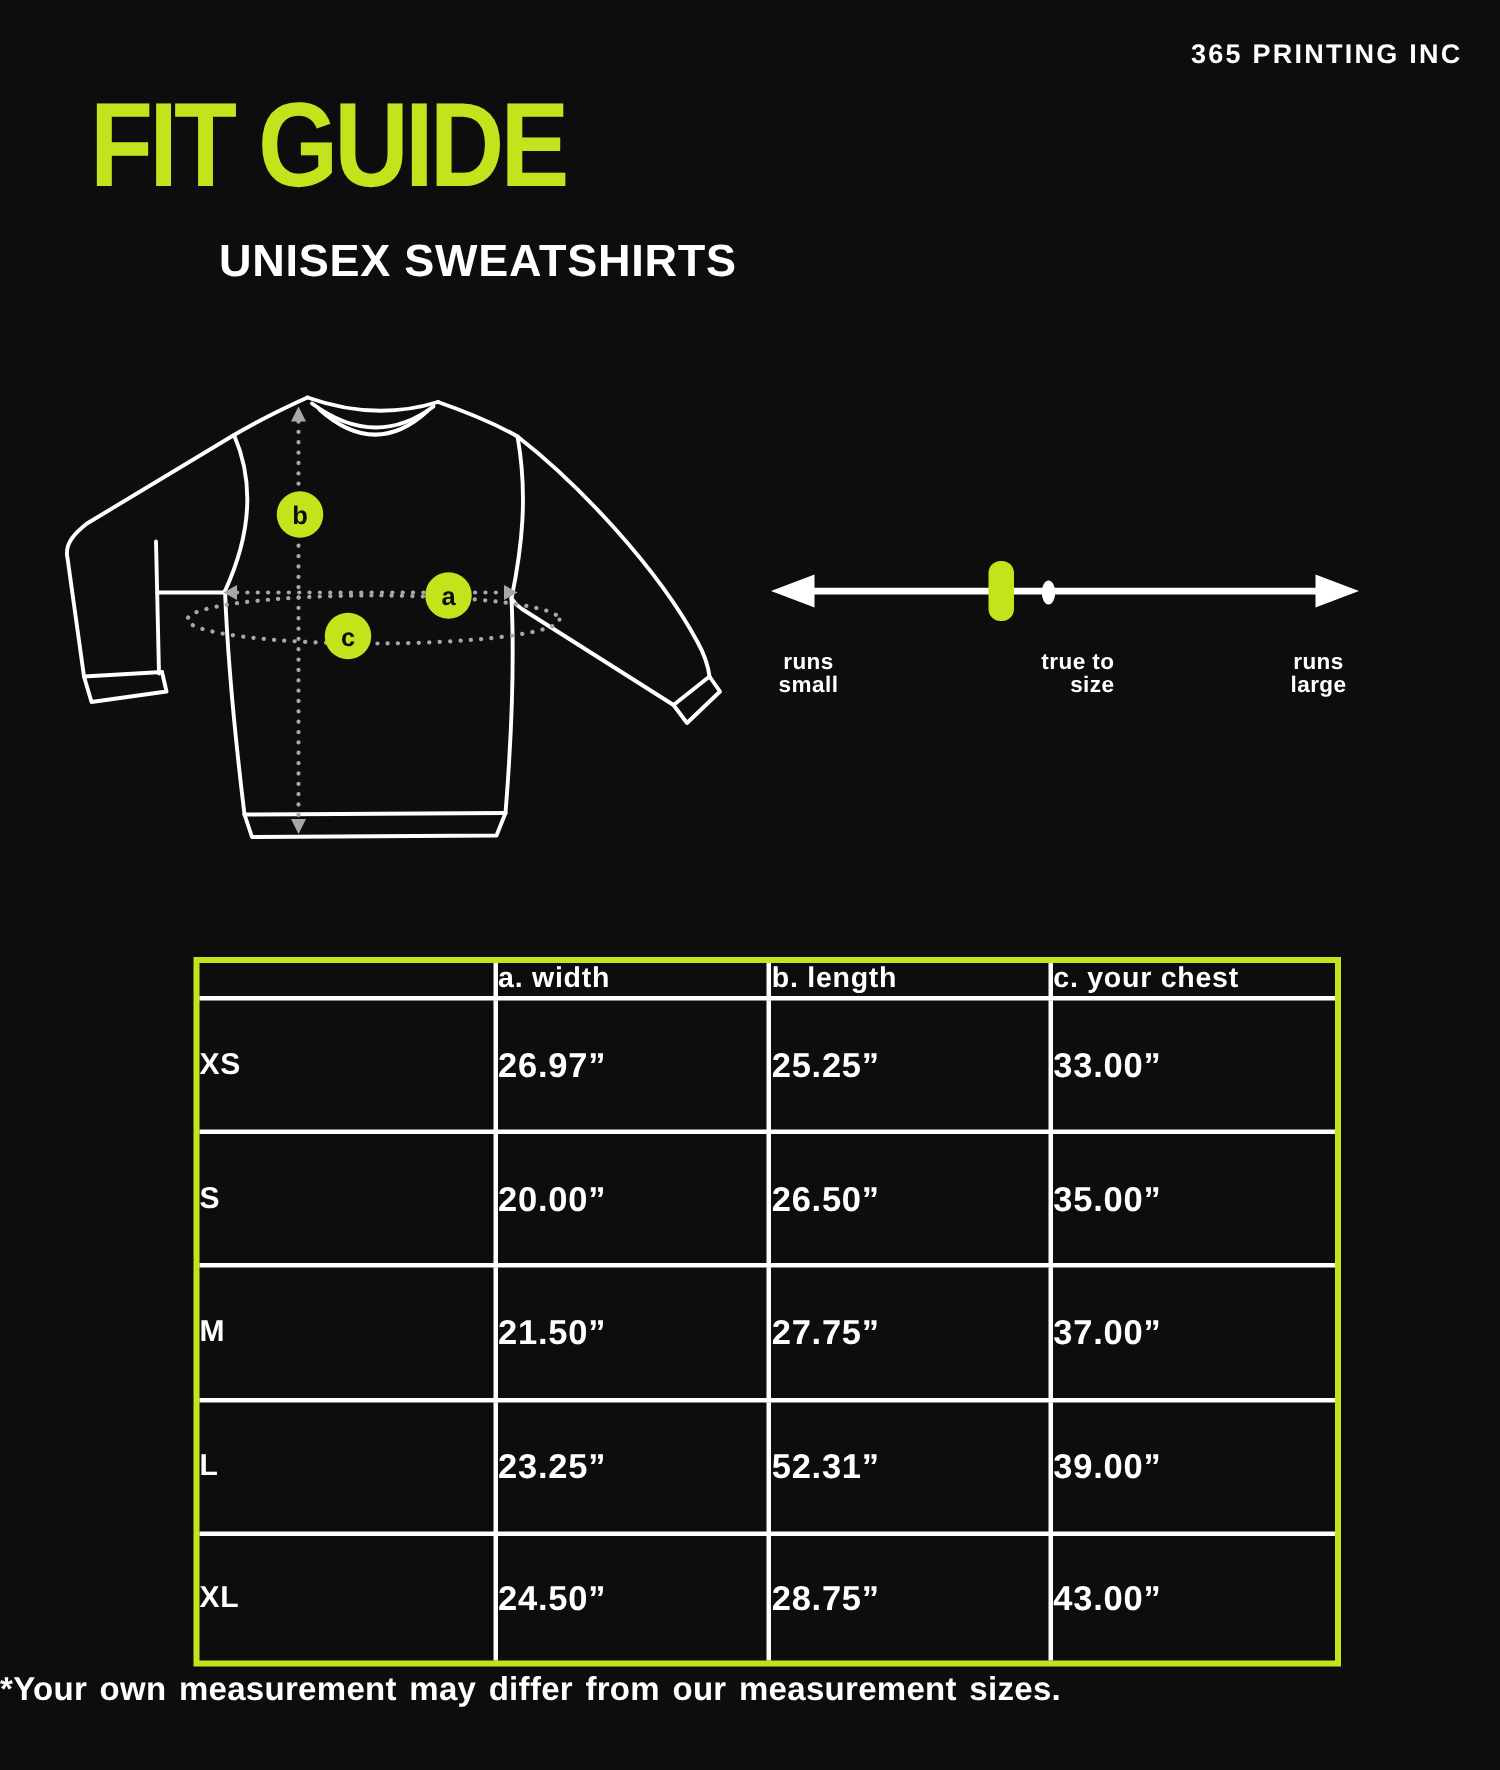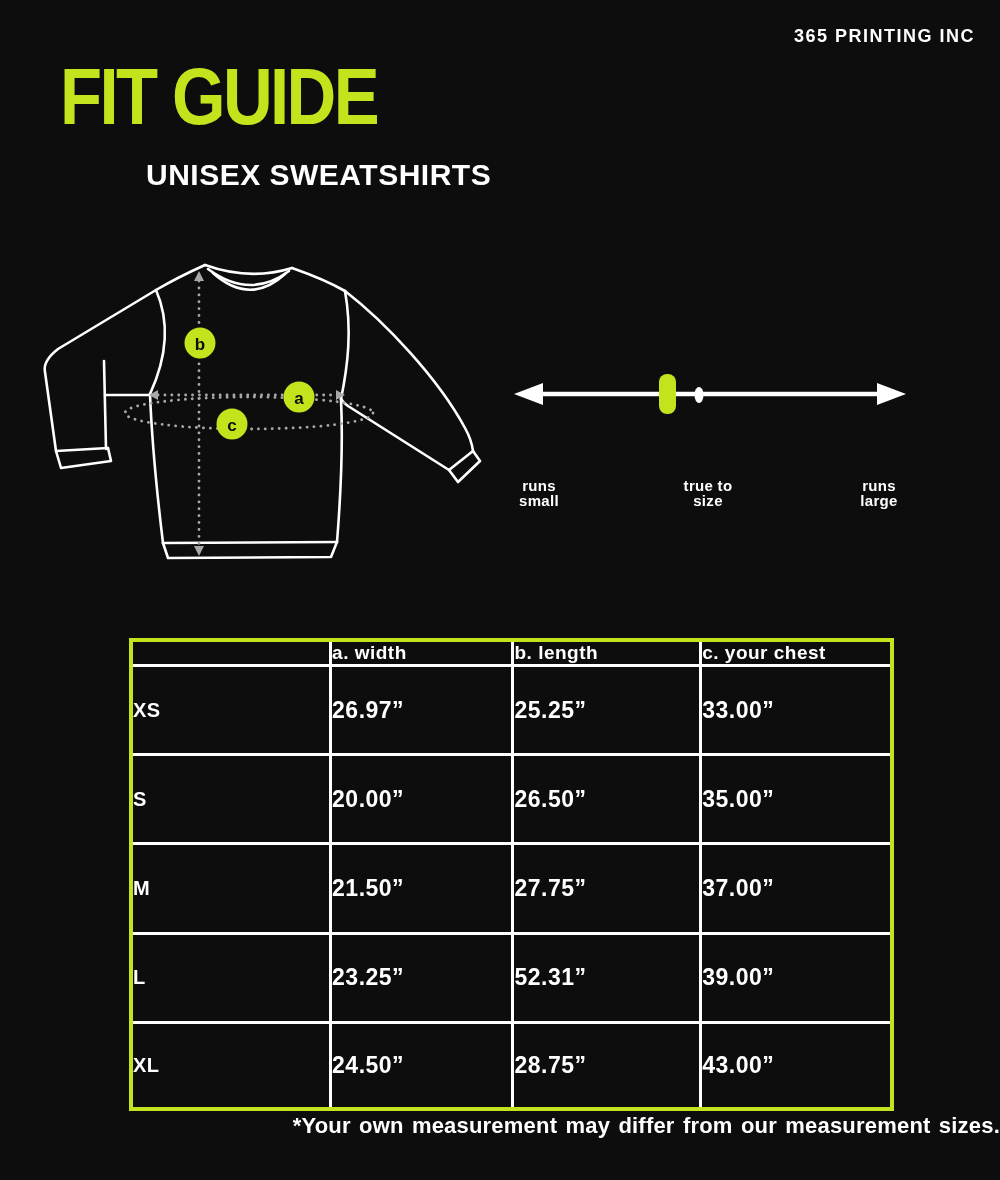--- a/index.html
+++ b/index.html
@@ -34,46 +34,46 @@
   .sweatshirt .tri{fill:var(--dot);stroke:none;}
   .marker-circle{fill:var(--accent);}
   .marker-letter{font-family:"Liberation Sans",sans-serif;font-weight:bold;font-size:17px;fill:#0d0d0e;text-anchor:middle;dominant-baseline:central;}
   .fit-scale-svg{position:absolute;left:505px;top:368px;width:410px;height:52px;}
   .scale-line{stroke:var(--fg);stroke-width:4.5;}
   .scale-arrow{fill:var(--fg);}
   .scale-marker{fill:var(--accent);}
   .scale-dot{fill:var(--fg);}
   .scale-label{
     position:absolute;top:434px;width:110px;text-align:center;
-    font-size:15px;line-height:15px;letter-spacing:0.3px;color:var(--fg);margin-top:44px;
+    font-size:15px;line-height:15px;letter-spacing:0.3px;color:var(--fg);
   }
   .scale-label span{display:block;}
   .label-left{left:484px;}
-  .label-center{left:653px;}
+  .label-center{left:633px;text-align:right;}
   .label-right{left:824px;}
   .table-wrap{
     position:absolute;left:129px;top:638px;width:757px;height:465px;
     border:4px solid var(--accent);
   }
   .size-table{
     width:100%;height:100%;border-collapse:collapse;table-layout:fixed;
   }
   .size-table th,.size-table td{
     border:3px solid var(--fg);text-align:left;vertical-align:middle;
     color:var(--fg);padding:0;
   }
   .size-table tr > *:first-child{border-left:none;}
   .size-table tr > *:last-child{border-right:none;}
   .size-table thead tr > *{border-top:none;}
   .size-table tbody tr:last-child > *{border-bottom:none;}
   .size-table th{font-size:19px;letter-spacing:0.5px;}
   .size-table td.size-cell{font-size:20px;letter-spacing:0.5px;}
   .size-table td.val-cell{font-size:23px;letter-spacing:0.5px;}
   .footnote{
-    position:absolute;left:0;top:1113px;width:1000px;text-align:right;
+    position:absolute;left:0;top:1113px;width:1000px;text-align:left;
     font-size:22px;letter-spacing:0.2px;word-spacing:2px;color:var(--fg);
   }
 </style>
 </head>
 <body>
 
 <div class="page">
 
   <div class="brand">365 PRINTING INC</div>
   <h1 class="title">FIT GUIDE</h1>

